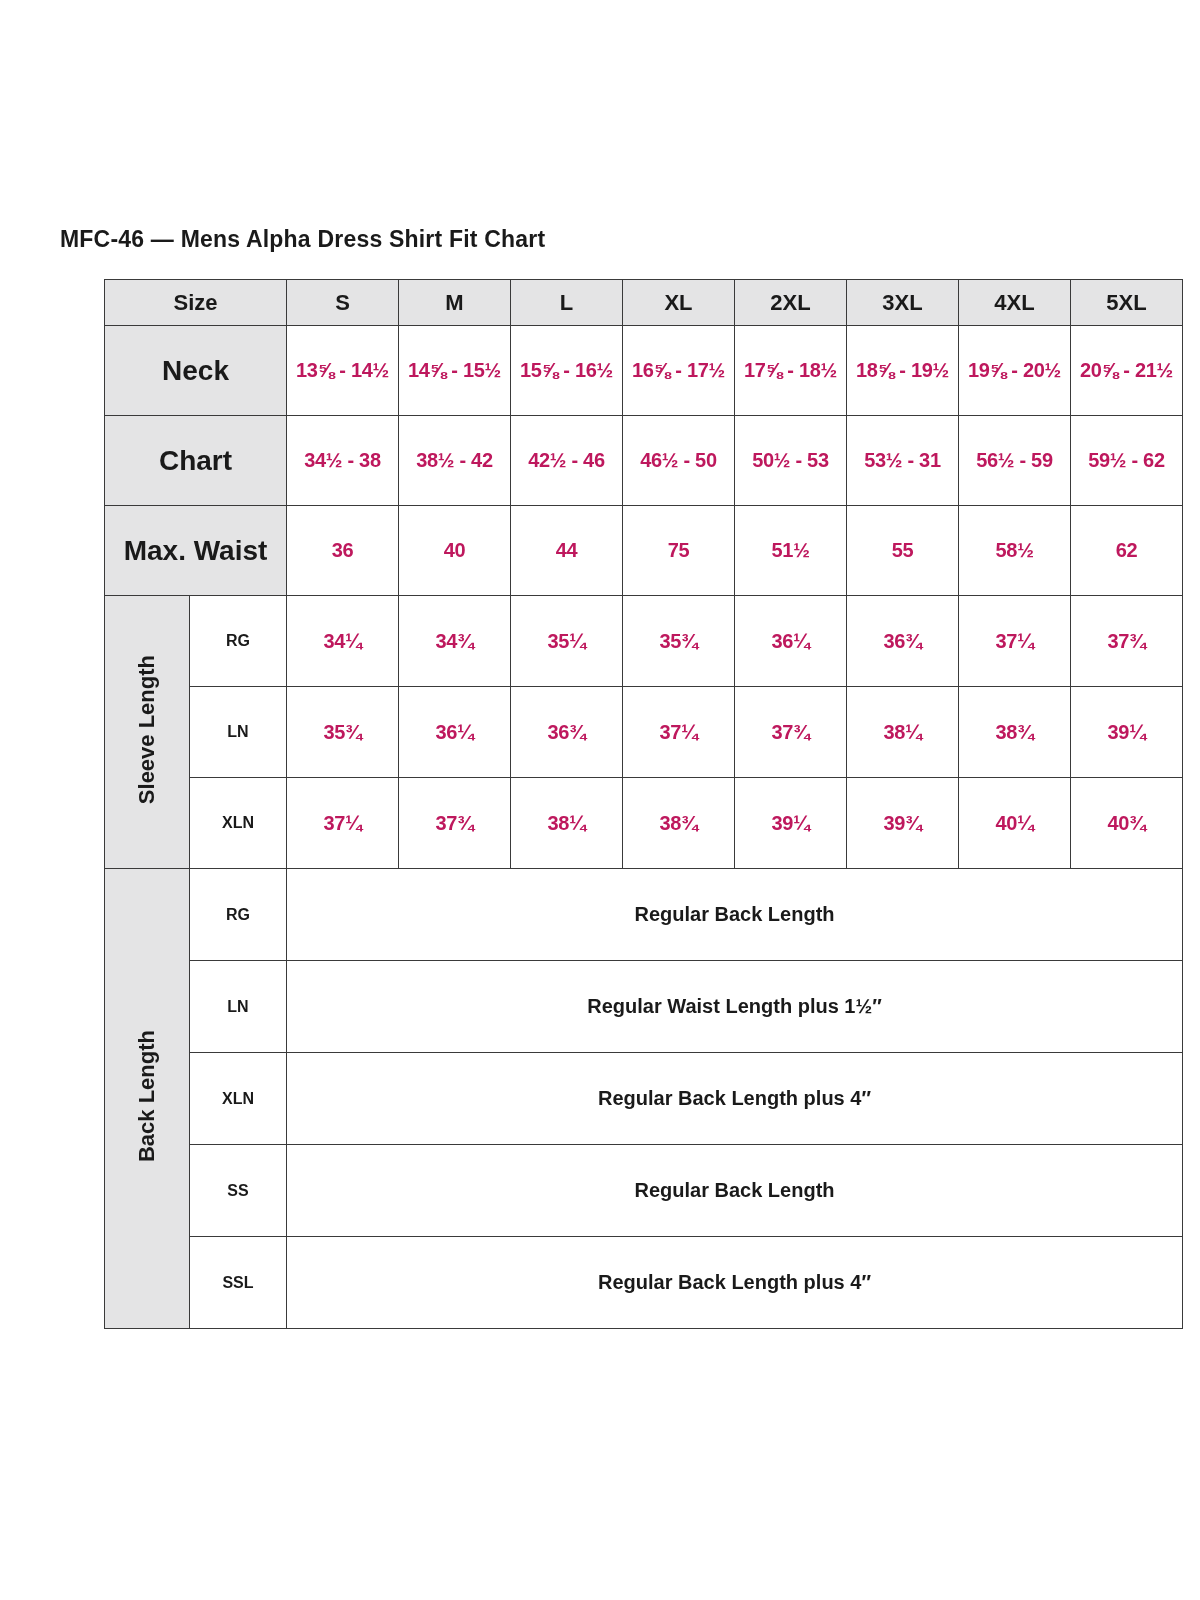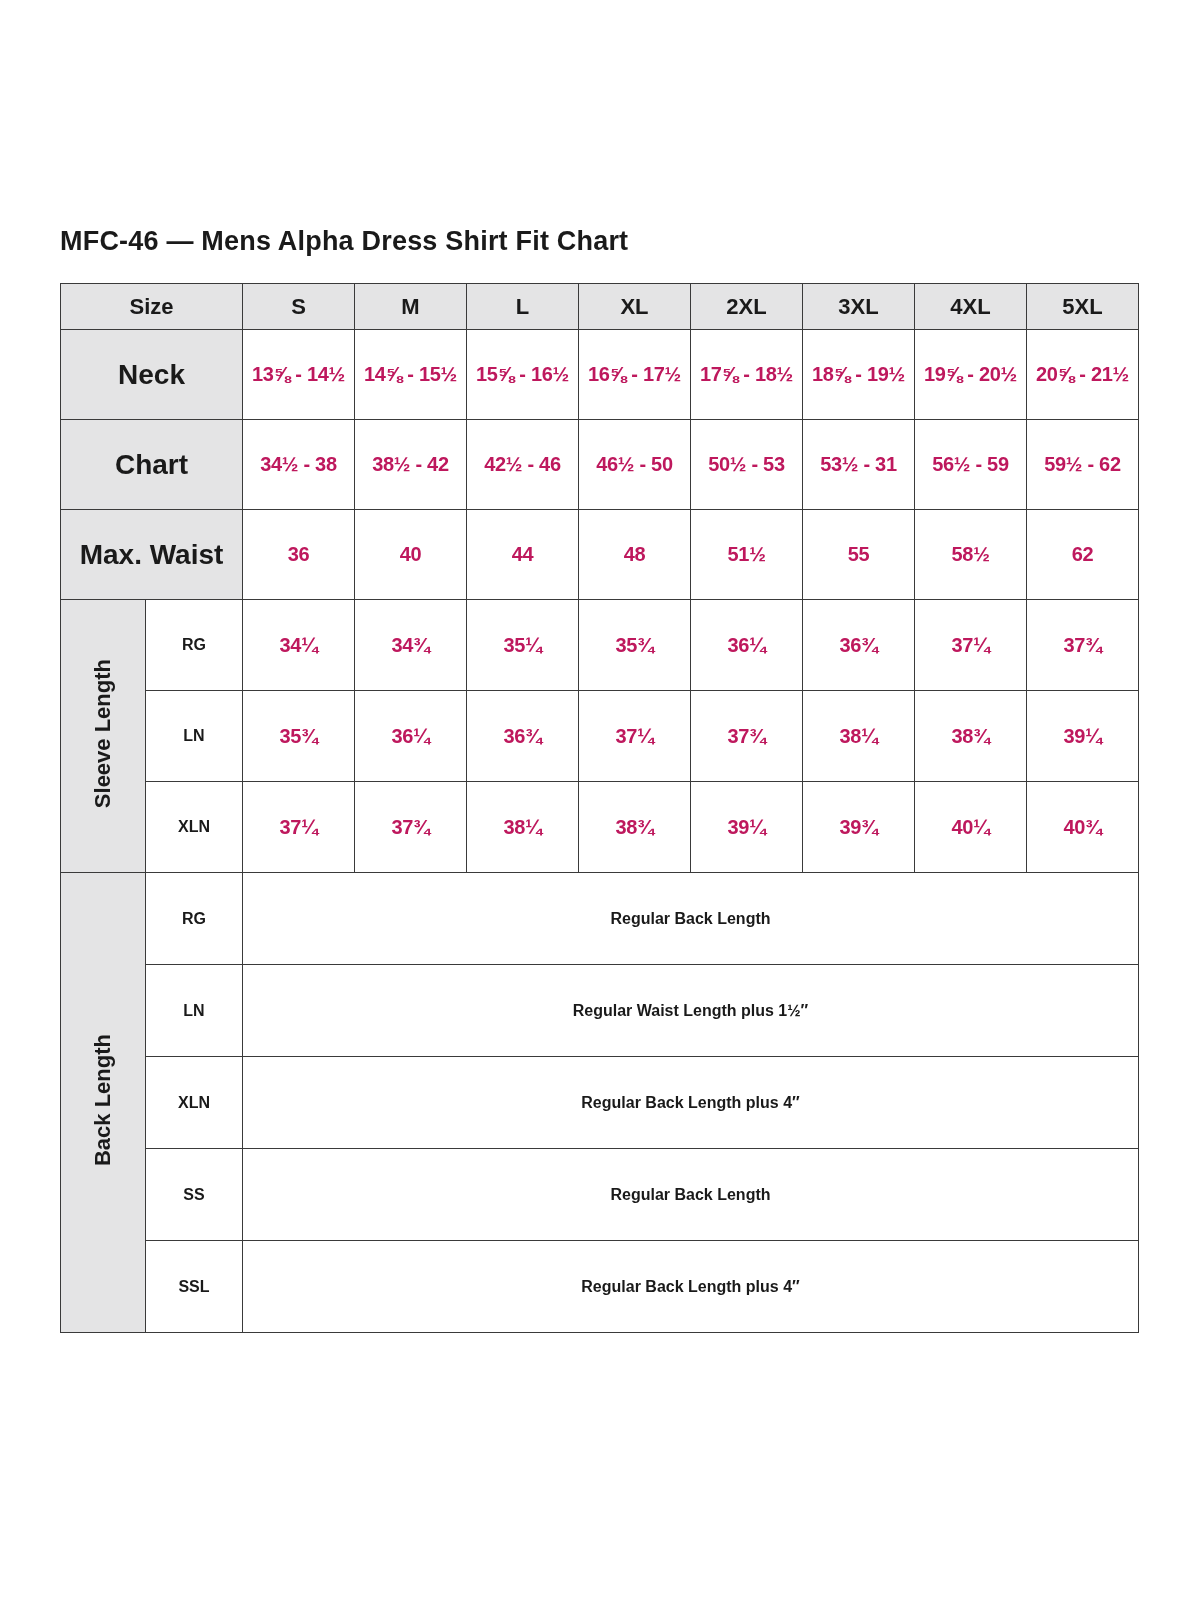--- a/index.html
+++ b/index.html
@@ -10,30 +10,31 @@
     color: #1f1f1f;
   }
   .page {
     width: 1200px;
     height: 1600px;
     background: #ffffff;
     box-sizing: border-box;
     padding: 226px 60px 0 60px;
   }
   .title {
-    font-size: 27px;
+    font-size: 23px;
     font-weight: 700;
     letter-spacing: 0.2px;
     color: #1a1a1a;
     margin: 0 0 26px 0;
   }
   table.fit-chart {
     border-collapse: collapse;
     table-layout: fixed;
     width: 1060px;
+    margin-left: 44px;
   }
   table.fit-chart th,
   table.fit-chart td {
     border: 1px solid #3a3a3a;
     text-align: center;
     vertical-align: middle;
     padding: 0 2px;
     box-sizing: border-box;
   }
   tr.row-head      { height: 46px; }
@@ -64,21 +65,21 @@
     background: #ffffff;
     color: #1a1a1a;
   }
   td.val {
     font-size: 20px;
     font-weight: 600;
     color: #be185d;
     letter-spacing: -0.3px;
   }
   td.span-val {
-    font-size: 16px;
+    font-size: 20px;
     font-weight: 700;
     color: #1a1a1a;
   }
   th.vert-cell { padding: 0; }
   .vtext {
     writing-mode: vertical-rl;
     transform: rotate(180deg);
     display: inline-block;
     font-size: 22px;
     font-weight: 700;
@@ -142,21 +143,21 @@
       <td class="val">53½ - 31</td>
       <td class="val">56½ - 59</td>
       <td class="val">59½ - 62</td>
     </tr>
 
     <tr class="row-band">
       <th colspan="2" class="row-label gray">Max. Waist</th>
       <td class="val">36</td>
       <td class="val">40</td>
       <td class="val">44</td>
-      <td class="val">48</td>
+      <td class="val">75</td>
       <td class="val">51½</td>
       <td class="val">55</td>
       <td class="val">58½</td>
       <td class="val">62</td>
     </tr>
 
     <tr class="row-sleeve">
       <th rowspan="3" class="vert-cell gray">
         <span class="vtext">Sleeve Length</span>
       </th>

